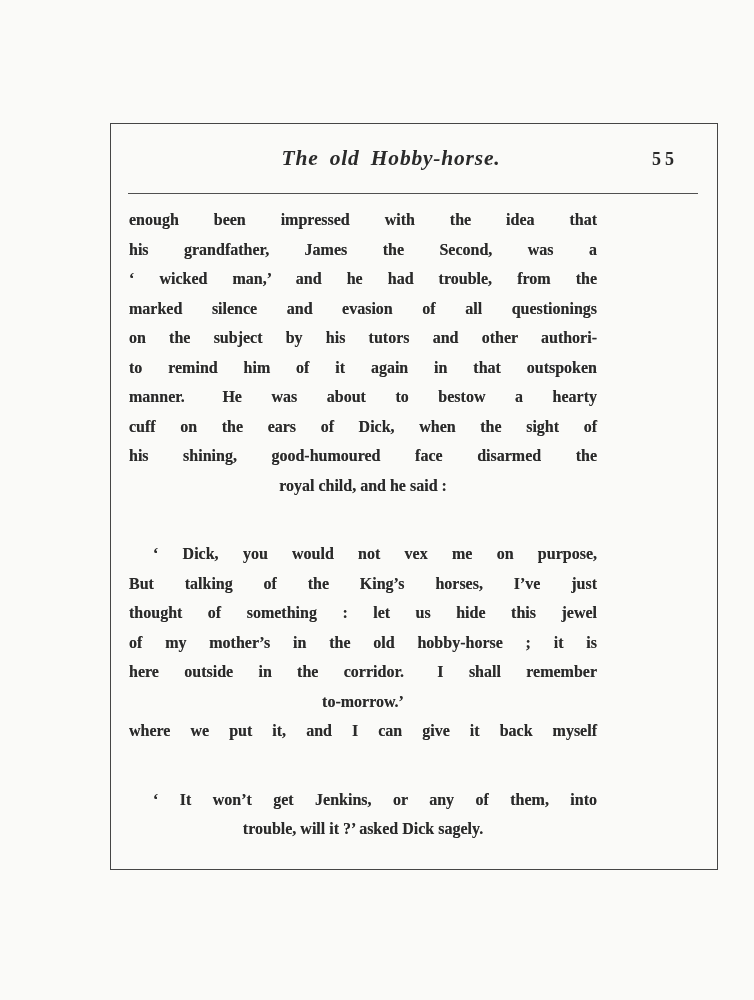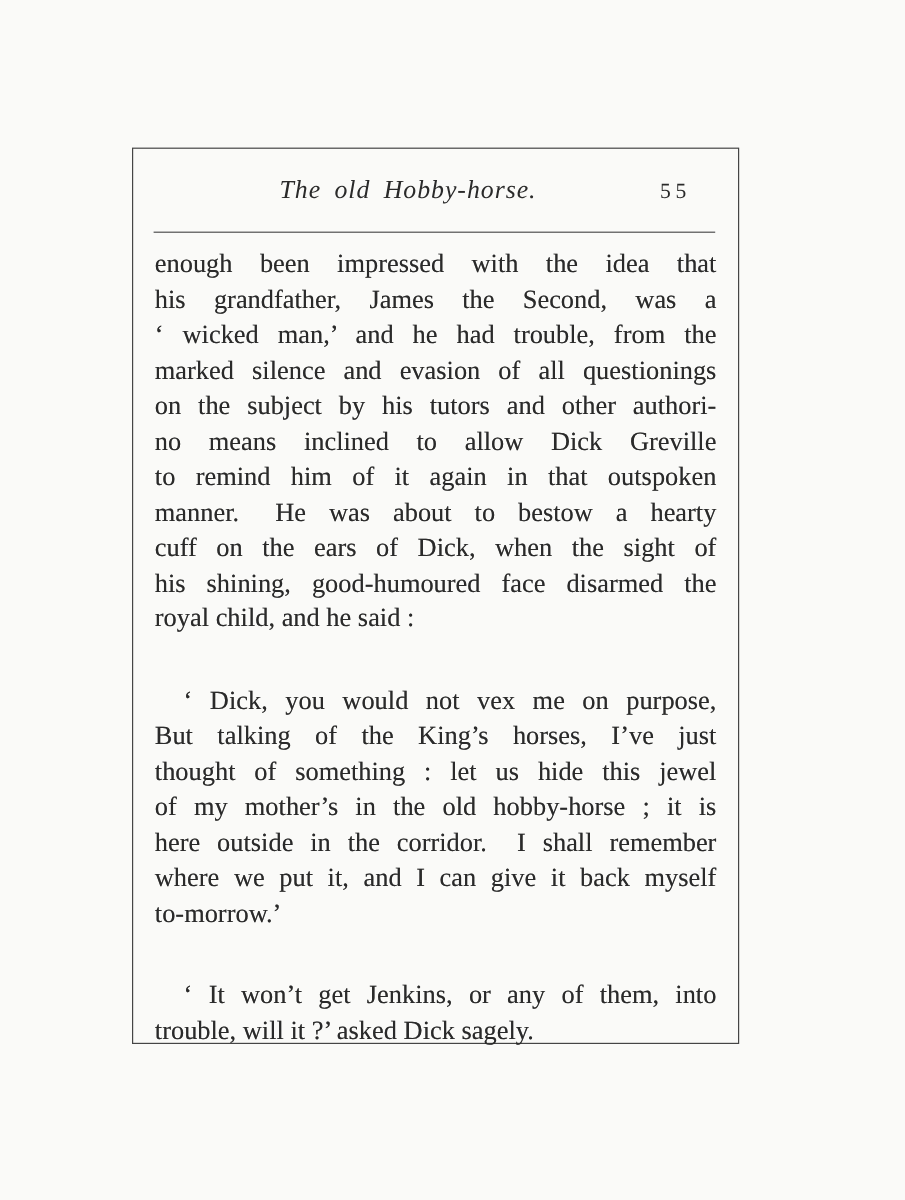--- a/index.html
+++ b/index.html
@@ -11,23 +11,24 @@
   * { margin: 0; padding: 0; box-sizing: border-box; }
   html, body {
     width: 754px; height: 1000px;
     background: var(--paper);
     font-family: "Liberation Serif", serif;
     overflow: hidden;
   }
   .page-frame {
     position: absolute;
     left: 110px; top: 123px;
-    width: 506px; height: 747px;
+    width: 608px; height: 747px;
     border: 1.5px solid var(--frame-border);
     background: var(--paper);
+    font-weight: bold;
   }
   .running-title {
     position: absolute;
     top: 22px; left: 0; right: 46px;
     text-align: center;
     font-style: italic;
     font-size: 21.5px;
     letter-spacing: 0.8px;
     word-spacing: 5px;
     color: var(--ink);
@@ -42,26 +43,26 @@
   .header-rule {
     position: absolute;
     top: 69px; left: 17px; right: 19px;
     height: 0;
     border-top: 1.2px solid var(--rule);
   }
   .text-block {
     position: absolute;
     top: 81px; left: 18px;
     width: 468px;
-    font-size: 22px;
+    font-size: 16px;
     line-height: 29.5px;
     color: var(--ink);
     text-shadow: 0 0 0.4px rgba(42,42,42,0.55);
   }
-  .line { text-align: left; }
+  .line { text-align: center; }
   .line.just {
     text-align: justify;
     text-align-last: justify;
     text-justify: inter-word;
   }
   .line.indent { padding-left: 24px; margin-top: 39px; }
 </style>
 </head>
 <body>
 
@@ -69,34 +70,33 @@
   <div class="running-title">The old Hobby-horse.</div>
   <div class="page-number">55</div>
   <div class="header-rule"></div>
   <div class="text-block">
       <div>
         <div class="line just">enough been impressed with the idea that</div>
         <div class="line just">his grandfather, James the Second, was a</div>
         <div class="line just">‘ wicked man,’ and he had trouble, from the</div>
         <div class="line just">marked silence and evasion of all questionings</div>
         <div class="line just">on the subject by his tutors and other authori-</div>
-        <div class="line just">no means inclined to allow Dick Greville</div>
         <div class="line just">to remind him of it again in that outspoken</div>
         <div class="line just">manner.  He was about to bestow a hearty</div>
         <div class="line just">cuff on the ears of Dick, when the sight of</div>
         <div class="line just">his shining, good-humoured face disarmed the</div>
         <div class="line">royal child, and he said :</div>
       </div>
       <div>
         <div class="line just indent">‘ Dick, you would not vex me on purpose,</div>
         <div class="line just">But talking of the King’s horses, I’ve just</div>
         <div class="line just">thought of something : let us hide this jewel</div>
         <div class="line just">of my mother’s in the old hobby-horse ; it is</div>
         <div class="line just">here outside in the corridor.  I shall remember</div>
+        <div class="line">to-morrow.’</div>
         <div class="line just">where we put it, and I can give it back myself</div>
-        <div class="line">to-morrow.’</div>
       </div>
       <div>
         <div class="line just indent">‘ It won’t get Jenkins, or any of them, into</div>
         <div class="line">trouble, will it ?’ asked Dick sagely.</div>
       </div>
     </div>
 </div>
 
 </body></html>

